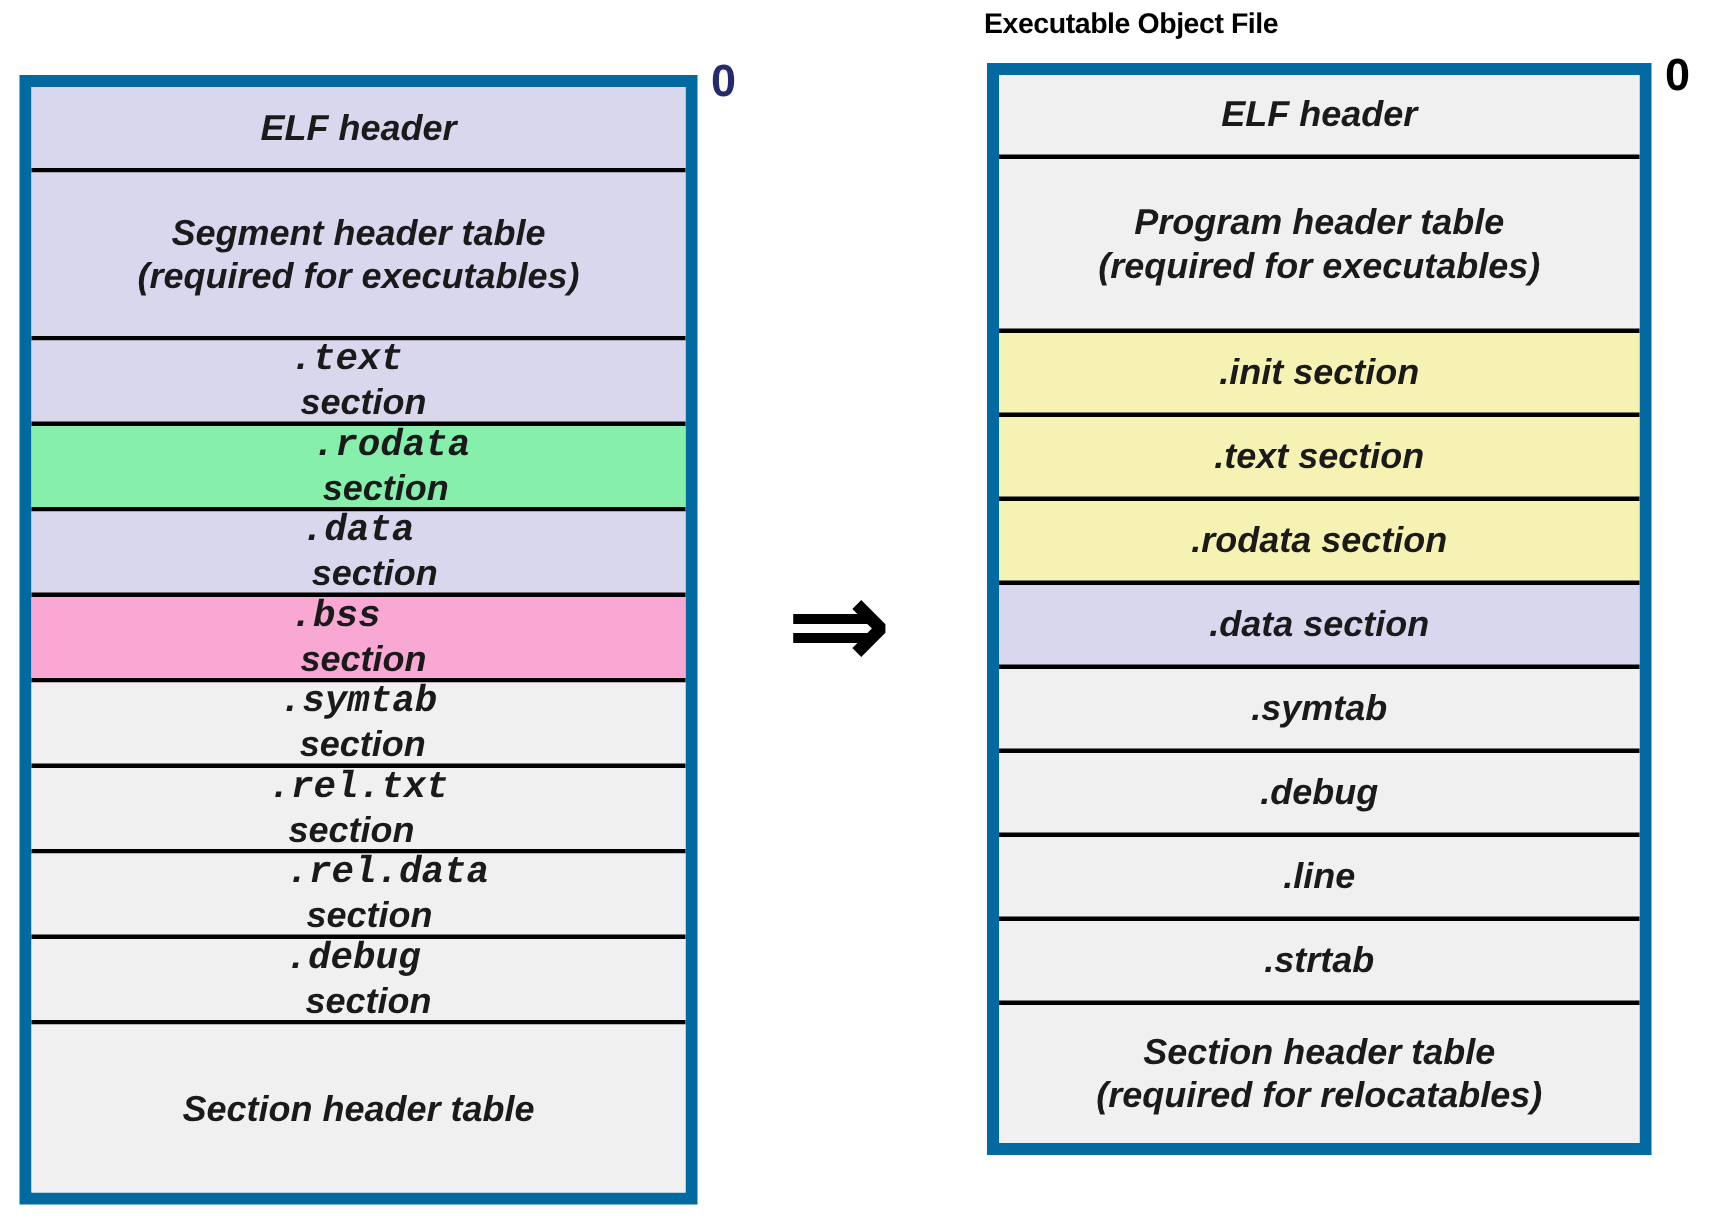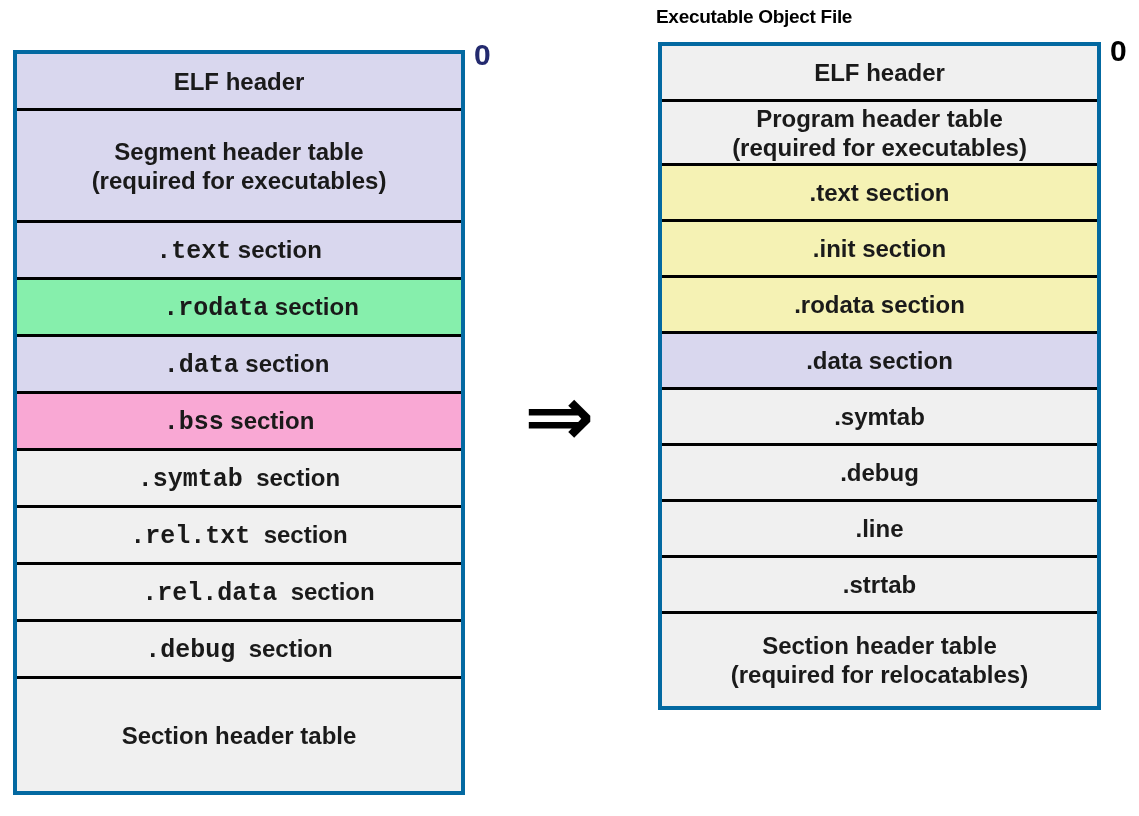--- a/index.html
+++ b/index.html
@@ -1,26 +1,26 @@
 <!DOCTYPE html>
 <html><head>
 <meta charset="utf-8">
 <style>
   html,body{margin:0;padding:0;background:#ffffff;}
   .canvas{position:relative;width:1139px;height:816px;background:#ffffff;overflow:hidden;
           font-family:"Liberation Sans",sans-serif;color:#1a1a1a;}
-  .objfile{position:absolute;border:4px solid #0369a1;box-sizing:border-box;background:#fff;}
+  .objfile{position:absolute;border:8px solid #0369a1;box-sizing:border-box;background:#fff;font-style:italic;}
   #left-table{left:13px;top:50px;width:452px;}
   #right-table{left:658px;top:42px;width:443px;}
   .row{box-sizing:border-box;border-bottom:3px solid #000;display:flex;flex-direction:column;
        align-items:center;justify-content:center;text-align:center;
        font-weight:bold;font-size:24px;line-height:29px;}
   .row:last-child{border-bottom:none;}
-  .h57{height:57px}.h93{height:112px}.h56{height:56px}.h90{height:64px}.h92{height:92px}
-  .mix{display:flex;align-items:baseline;justify-content:flex-end;}
+  .h57{height:57px}.h93{height:112px}.h56{height:56px}.h90{height:116px}.h92{height:92px}
+  .mix{display:flex;flex-direction:column;align-items:baseline;justify-content:flex-end;}
   .mono{font-family:"Liberation Mono","DejaVu Sans Mono",monospace;font-size:25px;white-space:pre;}
   .rest{white-space:pre;}
   .ln{display:block;}
   .offset-marker{position:absolute;font-weight:bold;font-size:30px;line-height:1;}
   #left-marker{left:474px;top:40px;}
   #right-marker{left:1110px;top:36px;}
   .diagram-title{position:absolute;left:656px;top:6px;font-size:19px;font-weight:bold;color:#000;
                  letter-spacing:-0.3px;}
   .arrow-glyph{position:absolute;left:524px;top:374px;font-size:84px;font-weight:bold;color:#000;
                line-height:1;font-family:"DejaVu Sans",sans-serif;}
@@ -99,24 +99,24 @@
 
   <div class="objfile" id="right-table">
     <div class="row h56" style="background-color: rgb(240, 240, 240);">
       <span>ELF header</span>
     </div>
     <div class="row h90" style="background-color: rgb(240, 240, 240);">
       <span class="ln">Program header table</span>
       <span class="ln">(required for executables)</span>
     </div>
     <div class="row h56" style="background-color: rgb(245, 242, 180);">
-      <span>.text section</span>
+      <span>.init section</span>
     </div>
     <div class="row h56" style="background-color: rgb(245, 242, 180);">
-      <span>.init section</span>
+      <span>.text section</span>
     </div>
     <div class="row h56" style="background-color: rgb(245, 242, 180);">
       <span>.rodata section</span>
     </div>
     <div class="row h56" style="background-color: rgb(217, 215, 238);">
       <span>.data section</span>
     </div>
     <div class="row h56" style="background-color: rgb(240, 240, 240);">
       <span>.symtab</span>
     </div>

